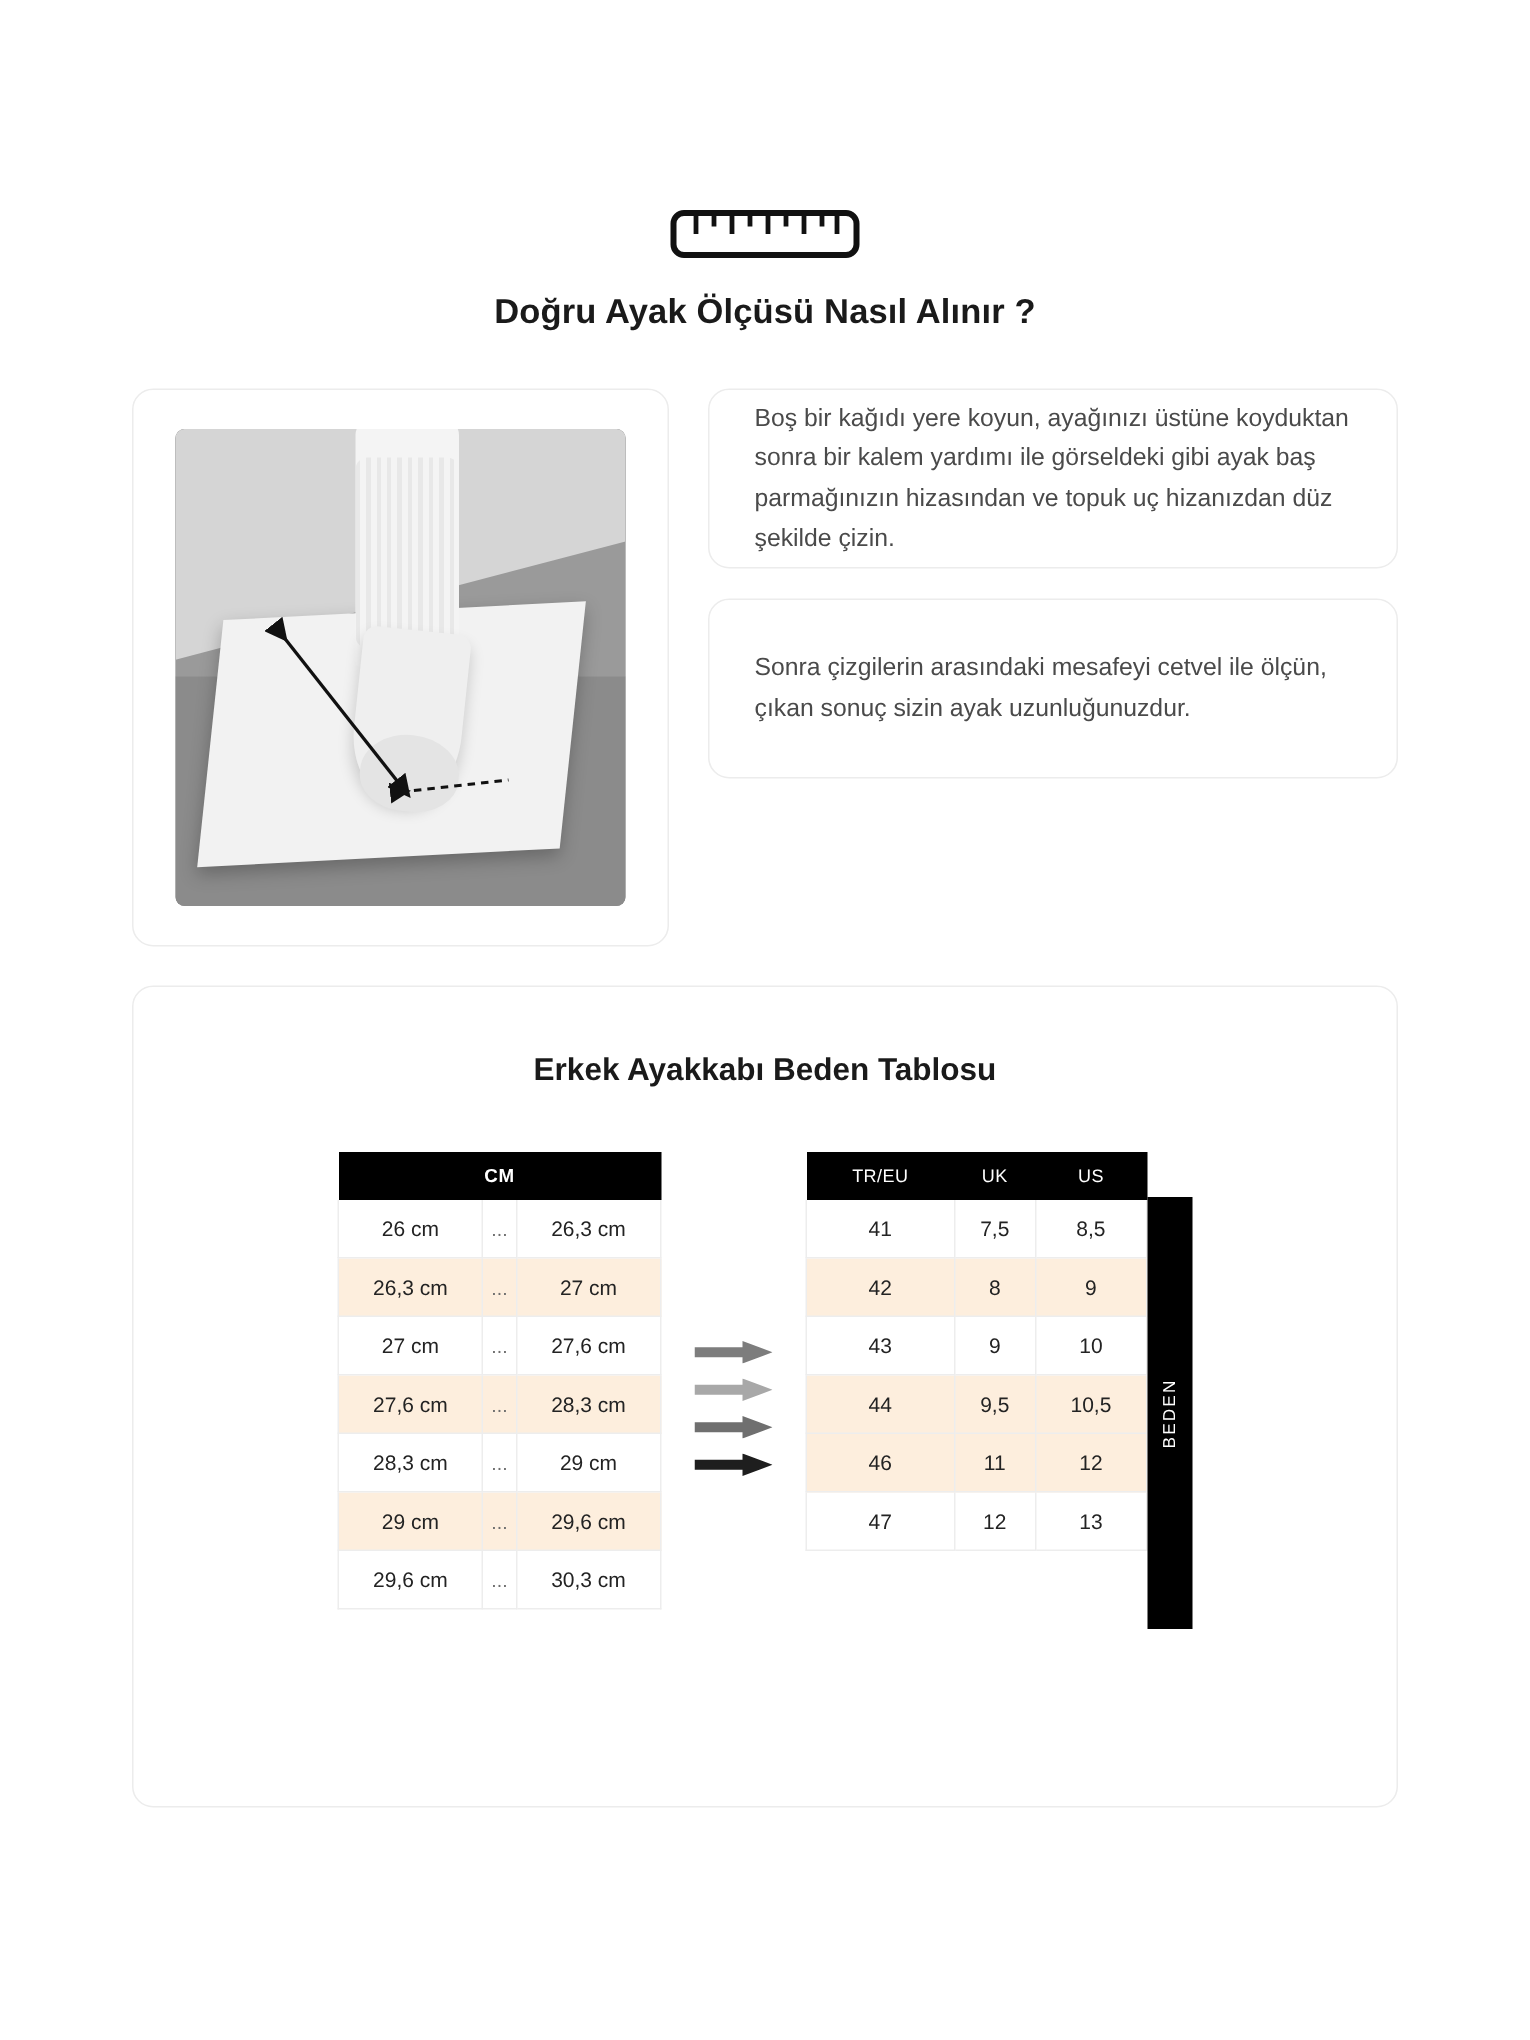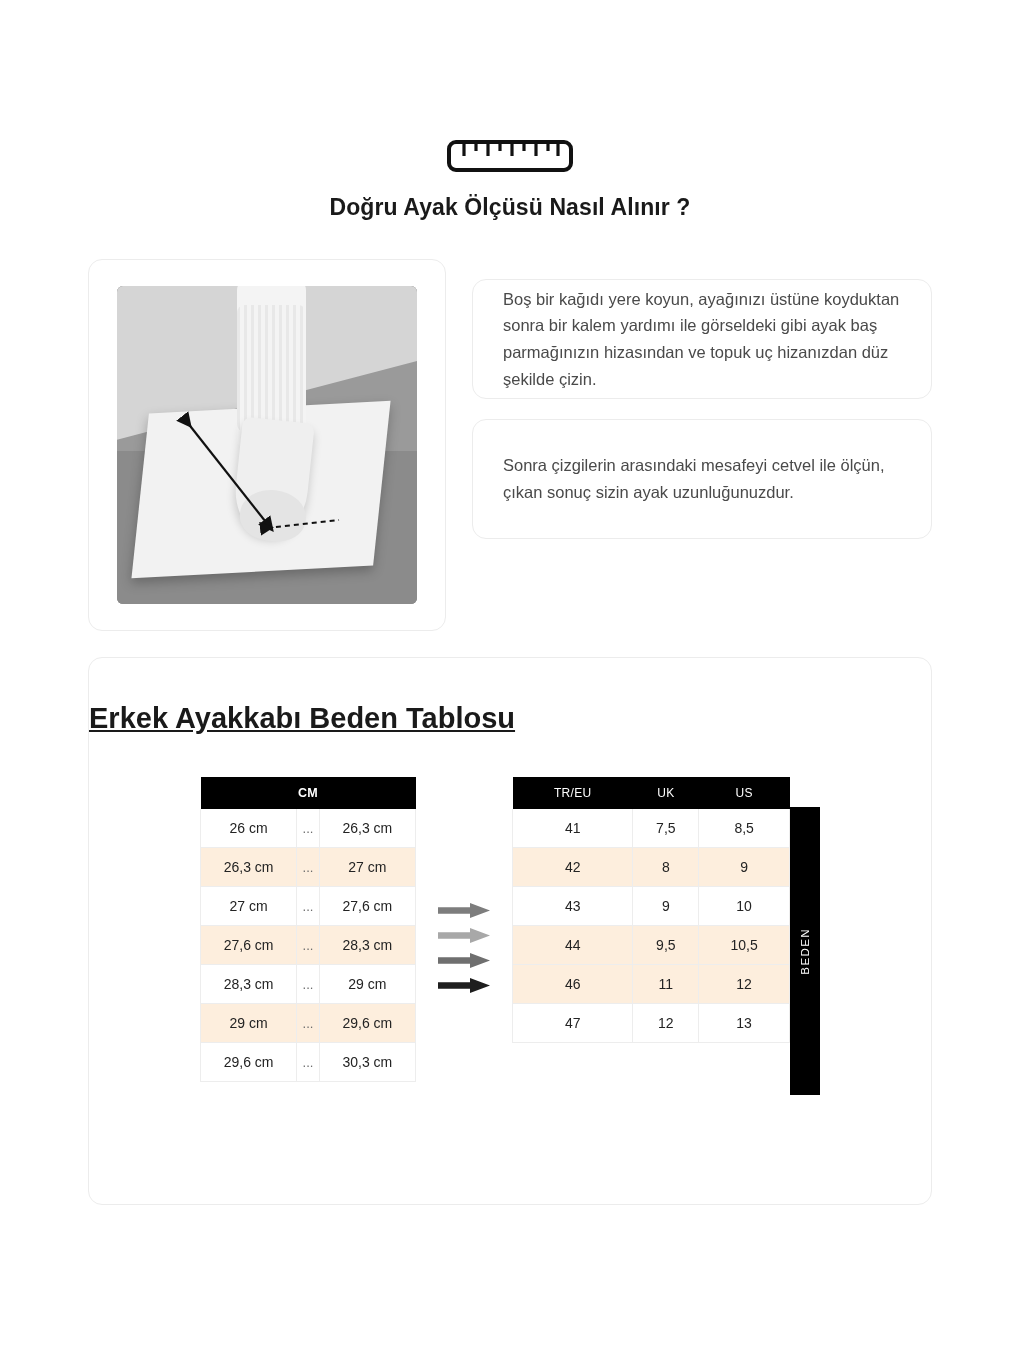--- a/index.html
+++ b/index.html
@@ -156,48 +156,48 @@
     min-height: 120px;
     display: flex;
     align-items: center;
   }
   .text-card p {
     margin: 0;
     font-size: 16.5px;
     line-height: 1.62;
     color: #4a4a4a;
   }
-  .text-card-1 { height: 97px; margin-top: 20px; }
+  .text-card-1 { height: 97px; }
   .text-card-2 { height: 106px; justify-content: flex-end; }
 
   
   .size-card {
     margin-top: 26px;
     padding: 44px 0 60px;
     height: 548px;
     box-sizing: border-box;
   }
   .size-title {
-    font-size: 29px;
+    text-align: center;
+    font-size: 21px;
     font-weight: bold;
     color: #1a1a1a;
     margin: 0 0 42px;
-    text-decoration: underline;
   }
   .tables {
     display: flex;
     justify-content: center;
     align-items: flex-start;
     gap: 0;
   }
   table {
     border-collapse: collapse;
   }
   .cm-table { width: 216px; }
-  .size-table { width: 278px; }
+  .size-table { width: 228px; }
   .cm-table th {
     background: #000;
     color: #fff;
     font-size: 12.5px;
     font-weight: bold;
     letter-spacing: 0.4px;
     padding: 9px 0;
   }
   .size-table th {
     background: #000;

